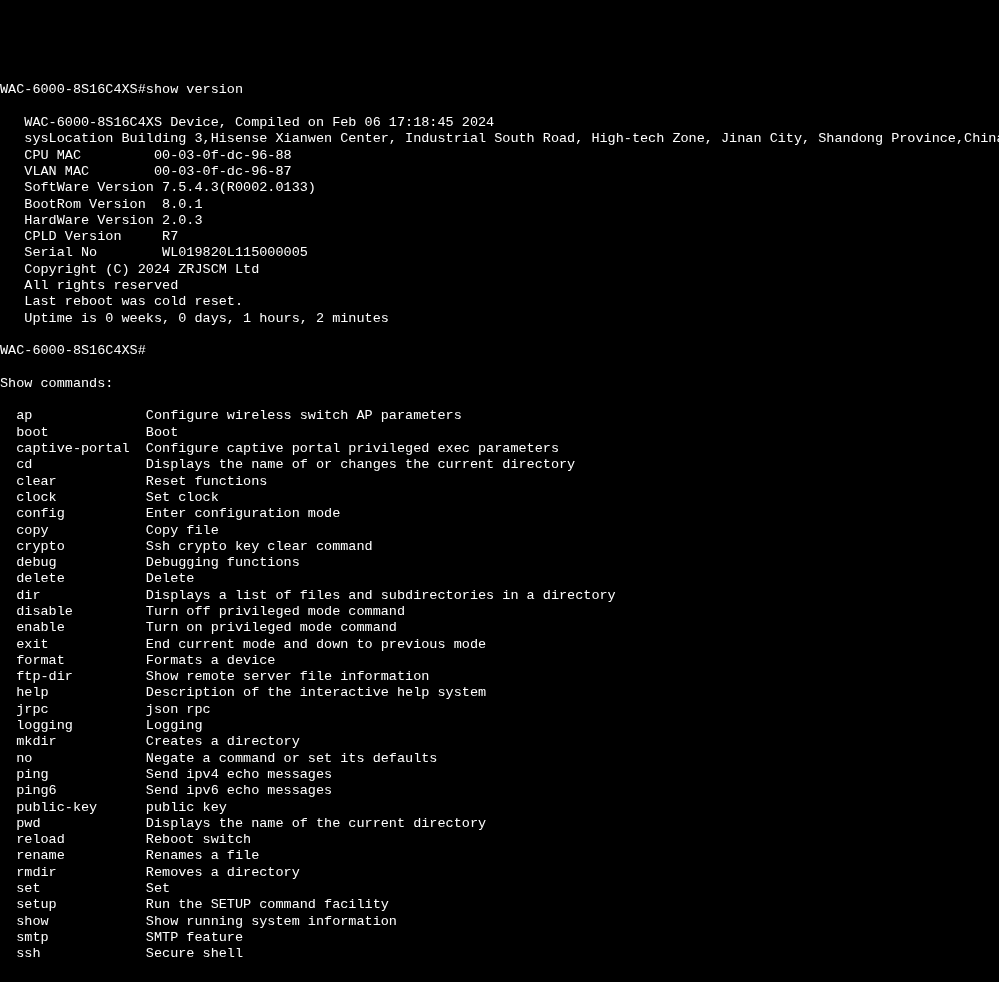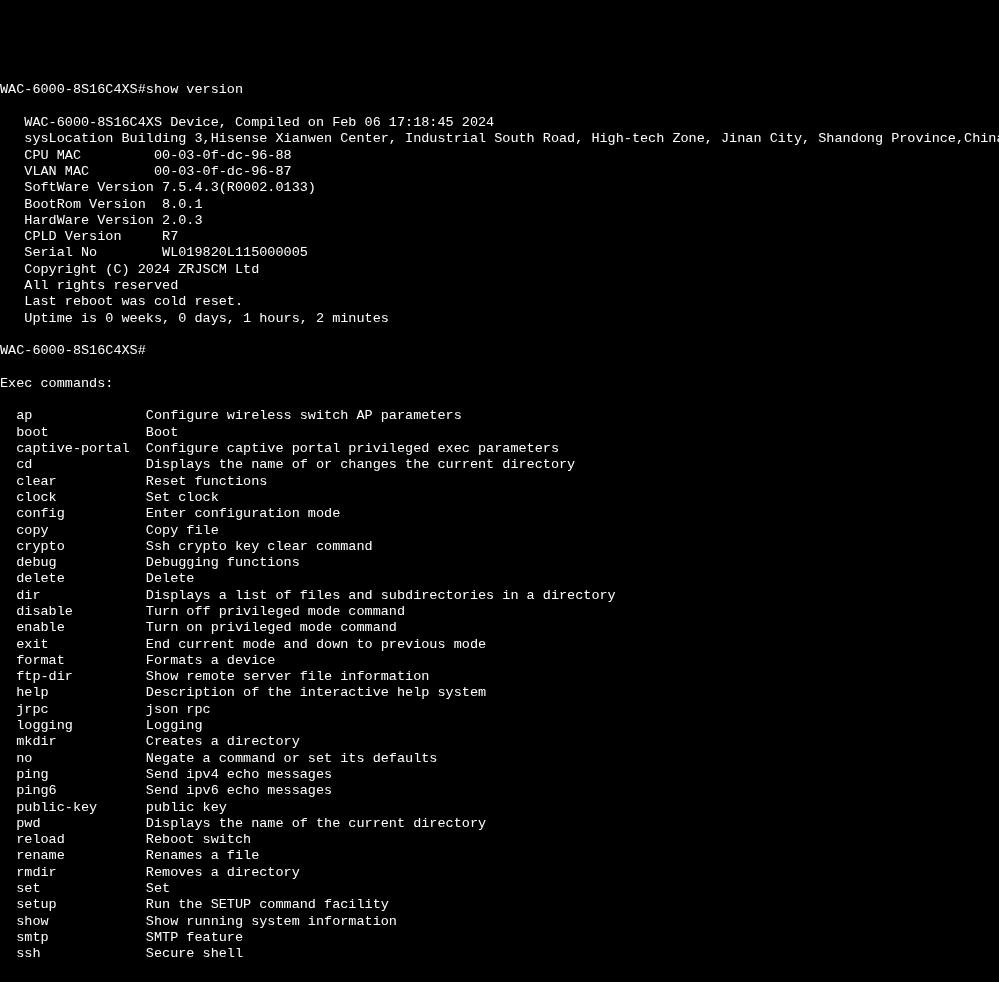--- a/index.html
+++ b/index.html
@@ -22,20 +22,20 @@
 </style>
 </head>
 <body>
 
 
 
 <div class="terminal">
 <div class="line"><span>WAC-6000-8S16C4XS#</span><span>show version</span></div>
 <div id="version-block"><div class="line">   WAC-6000-8S16C4XS Device, Compiled on Feb 06 17:18:45 2024</div><div class="line">   sysLocation Building 3,Hisense Xianwen Center, Industrial South Road, High-tech Zone, Jinan City, Shandong Province,China</div><div class="line">   CPU MAC         00-03-0f-dc-96-88</div><div class="line">   VLAN MAC        00-03-0f-dc-96-87</div><div class="line">   SoftWare Version 7.5.4.3(R0002.0133)</div><div class="line">   BootRom Version  8.0.1</div><div class="line">   HardWare Version 2.0.3</div><div class="line">   CPLD Version     R7</div><div class="line">   Serial No        WL019820L115000005</div><div class="line">   Copyright (C) 2024 ZRJSCM Ltd</div><div class="line">   All rights reserved</div><div class="line">   Last reboot was cold reset.</div><div class="line">   Uptime is 0 weeks, 0 days, 1 hours, 2 minutes</div></div>
 <div class="line"><span>WAC-6000-8S16C4XS#</span><span></span></div>
-<div class="line">Exec commands:</div>
+<div class="line">Show commands:</div>
 <div id="commands-block"><div class="line">  ap              Configure wireless switch AP parameters</div><div class="line">  boot            Boot</div><div class="line">  captive-portal  Configure captive portal privileged exec parameters</div><div class="line">  cd              Displays the name of or changes the current directory</div><div class="line">  clear           Reset functions</div><div class="line">  clock           Set clock</div><div class="line">  config          Enter configuration mode</div><div class="line">  copy            Copy file</div><div class="line">  crypto          Ssh crypto key clear command</div><div class="line">  debug           Debugging functions</div><div class="line">  delete          Delete</div><div class="line">  dir             Displays a list of files and subdirectories in a directory</div><div class="line">  disable         Turn off privileged mode command</div><div class="line">  enable          Turn on privileged mode command</div><div class="line">  exit            End current mode and down to previous mode</div><div class="line">  format          Formats a device</div><div class="line">  ftp-dir         Show remote server file information</div><div class="line">  help            Description of the interactive help system</div><div class="line">  jrpc            json rpc</div><div class="line">  logging         Logging</div><div class="line">  mkdir           Creates a directory</div><div class="line">  no              Negate a command or set its defaults</div><div class="line">  ping            Send ipv4 echo messages</div><div class="line">  ping6           Send ipv6 echo messages</div><div class="line">  public-key      public key</div><div class="line">  pwd             Displays the name of the current directory</div><div class="line">  reload          Reboot switch</div><div class="line">  rename          Renames a file</div><div class="line">  rmdir           Removes a directory</div><div class="line">  set             Set</div><div class="line">  setup           Run the SETUP command facility</div><div class="line">  show            Show running system information</div><div class="line">  smtp            SMTP feature</div><div class="line">  ssh             Secure shell</div></div>
 
 
 </div>
 
 
 
 
 </body></html>

